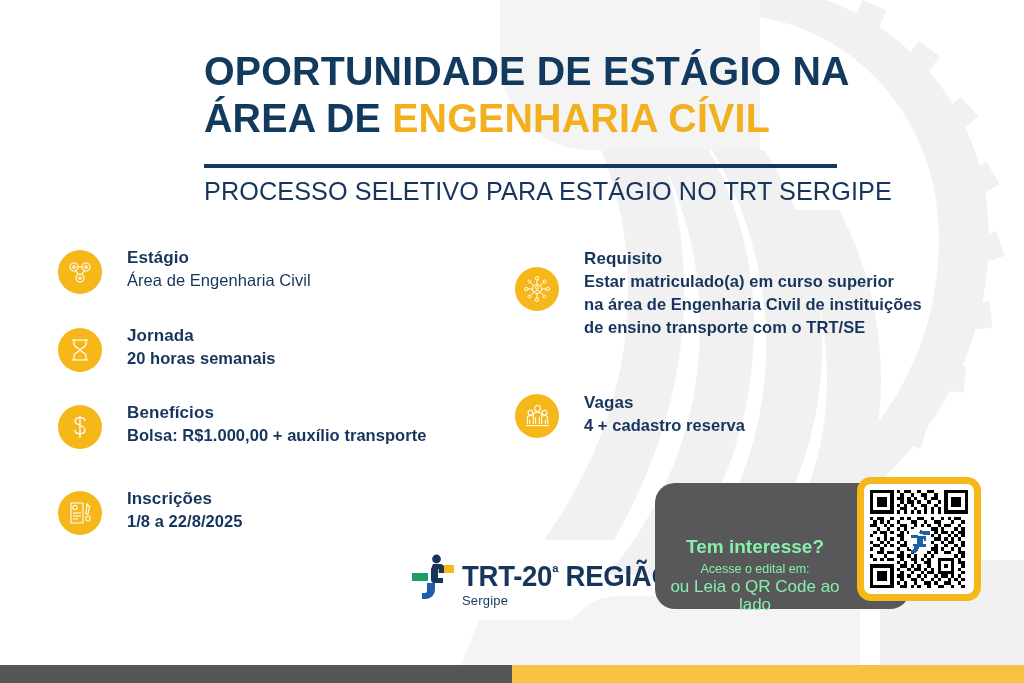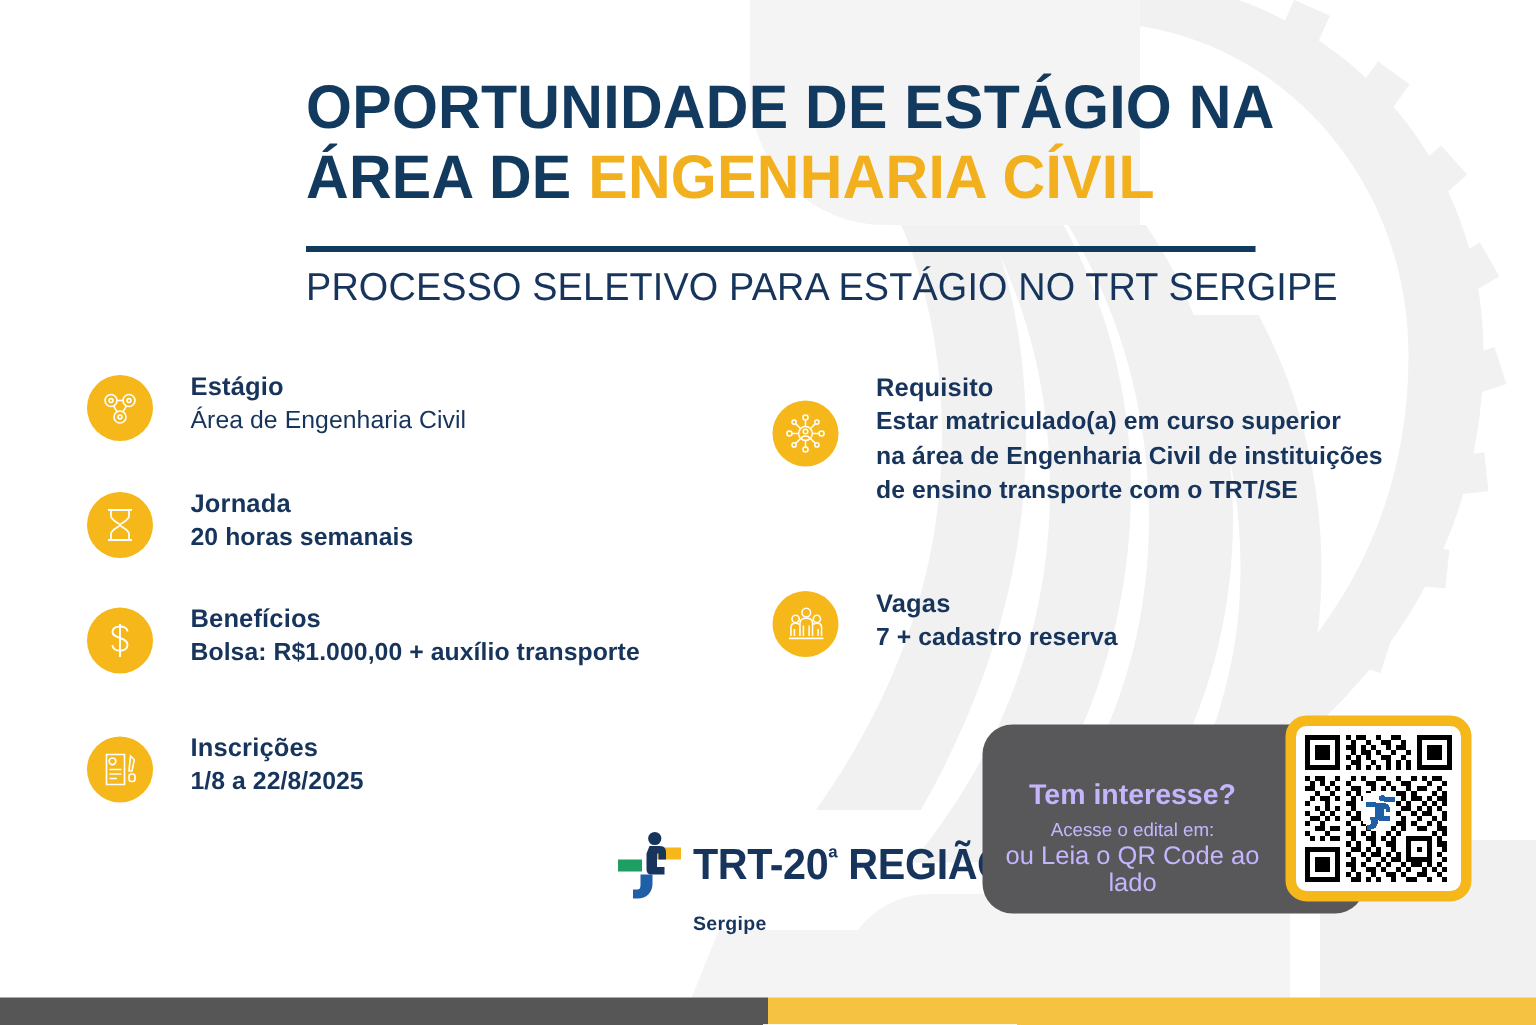--- a/index.html
+++ b/index.html
@@ -127,39 +127,39 @@
     color:#17355c;
     letter-spacing:-0.3px;
     line-height:30px;
     transform:scaleX(0.95);
     transform-origin:left center;
     white-space:nowrap;
   }
   .logo-sup{font-size:18px;vertical-align:8px;}
   .logo-sub{
     font-size:13px;
-    font-weight:bold;
+    font-weight:normal;
     color:#17355c;
-    margin-top:16px;
+    margin-top:2px;
     letter-spacing:.2px;
   }
 
   
   .cta-pill{
     position:absolute;
     left:655px; top:483px;
     width:255px; height:126px;
     background:#58585a;
     border-radius:20px;
   }
   .cta-inner{
     position:absolute;
-    left:0;top:0;width:200px;height:151px;
+    left:0;top:16px;width:200px;height:151px;
     display:flex;flex-direction:column;align-items:center;justify-content:center;
-    color:#c4b5fd;
+    color:#86efac;
     text-align:center;
   }
   .cta-h{
     font-size:19px;font-weight:bold;line-height:23px;margin-bottom:3px;
   }
   .cta-s{font-size:12.5px;line-height:17px;}
   .cta-url{font-size:18px;line-height:23px;}
   .cta-f{font-size:17px;line-height:18px;}
 
   .qr-frame{
@@ -345,21 +345,21 @@
           <path d="M23.7 21 L23.7 15.2 C23.7 13.4 22.3 12.4 20.6 12.4 C19.7 12.4 18.8 12.7 18.2 13.2"></path>
           <line x1="2" y1="22.6" x2="25" y2="22.6"></line>
           <line x1="11.6" y1="14" x2="11.6" y2="21"></line>
           <line x1="15.4" y1="14" x2="15.4" y2="21"></line>
           <line x1="5.6" y1="16.4" x2="5.6" y2="21"></line>
           <line x1="21.4" y1="16.4" x2="21.4" y2="21"></line>
         </svg>
       </div>
       <div class="txt">
         <div class="ttl">Vagas</div>
-        <div class="dsc">7 + cadastro reserva</div>
+        <div class="dsc">4 + cadastro reserva</div>
       </div>
     </div>
 
   </div>
 
   <div class="logo">
     <svg class="logo-mark" viewBox="0 0 46 48">
       <rect x="0" y="21" width="16" height="8" fill="#1f9e63"></rect>
       <rect x="26" y="13" width="16" height="8" fill="#f5b719"></rect>
       <circle cx="24.5" cy="7" r="4.4" fill="#17355c"></circle>

